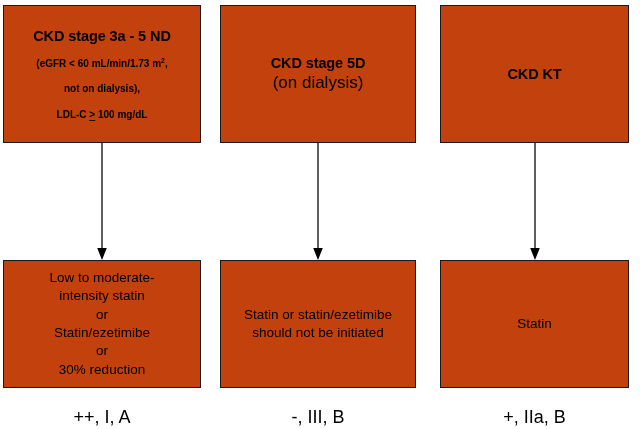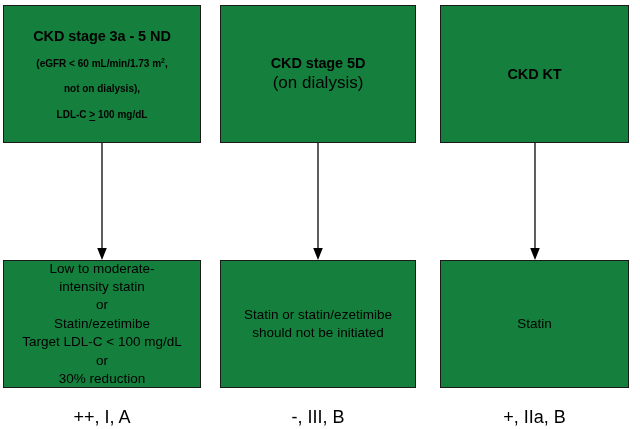--- a/index.html
+++ b/index.html
@@ -34,21 +34,21 @@
   .col-2 { left: 220px; width: 196px; }
   .col-3 { left: 440px; width: 189px; }
 
   
   .node-box {
     position: absolute;
     left: 0;
     width: 100%;
     box-sizing: border-box;
     border: 1.5px solid #1a1a1a;
-    background: #15803d;
+    background: #c2410c;
     display: flex;
     flex-direction: column;
     align-items: center;
     justify-content: center;
     text-align: center;
   }
   .box-top {
     top: 5px;
     height: 138px;
   }
@@ -134,21 +134,20 @@
         <line x1="7" y1="0" x2="7" y2="108" stroke="#1a1a1a" stroke-width="1.4"></line>
         <polygon points="7,117 2.2,105 11.8,105" fill="#000000"></polygon>
       </svg>
     </div>
 
     <div class="node-box box-bottom">
       <div class="node-body">Low to moderate-</div>
       <div class="node-body">intensity statin</div>
       <div class="node-body">or</div>
       <div class="node-body">Statin/ezetimibe</div>
-      <div class="node-body">Target LDL-C &lt; 100 mg/dL</div>
       <div class="node-body">or</div>
       <div class="node-body">30% reduction</div>
     </div>
 
     <div class="caption">++, I, A</div>
   </div>
 
   <div class="column col-2">
 
     <div class="node-box box-top">

